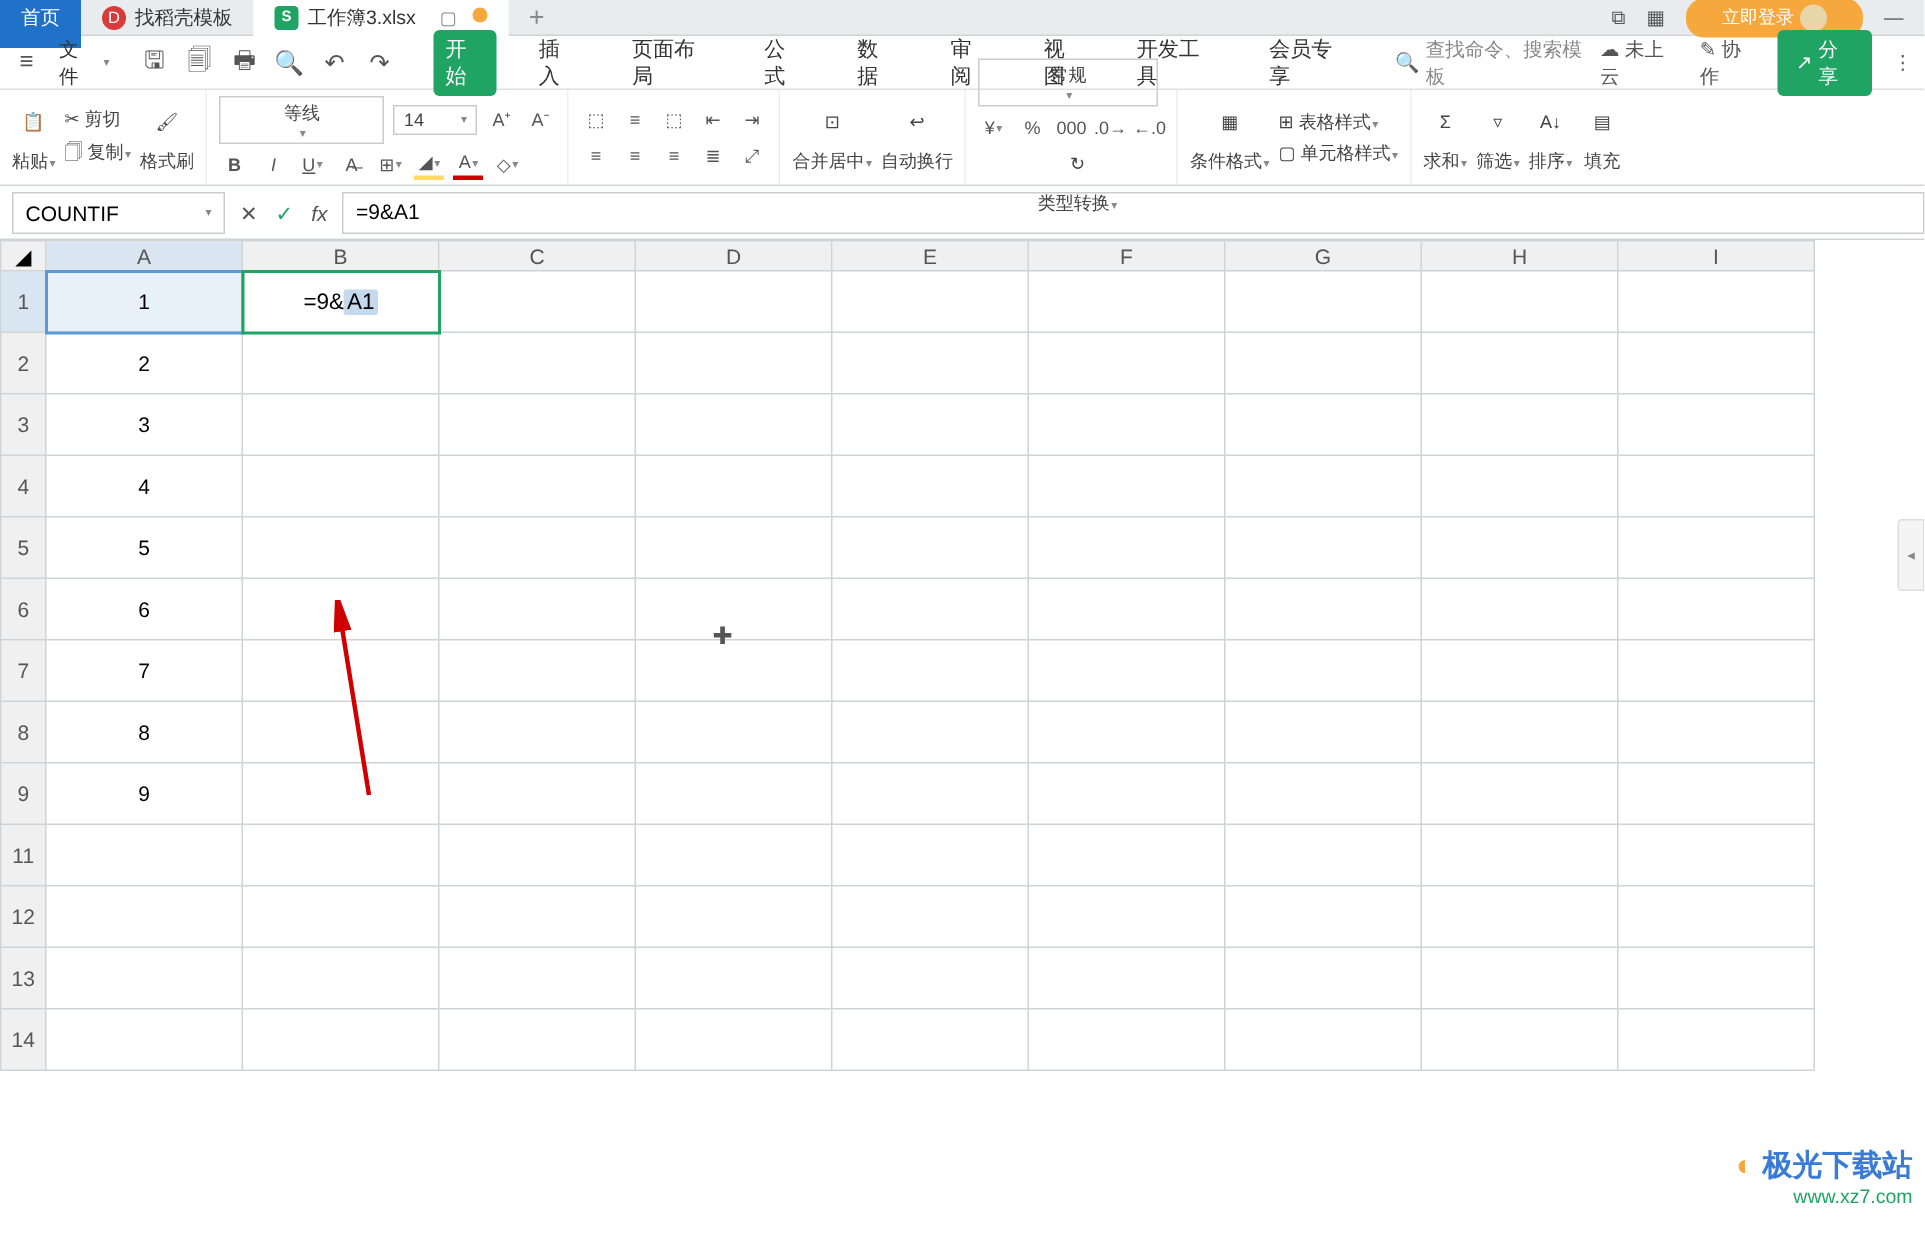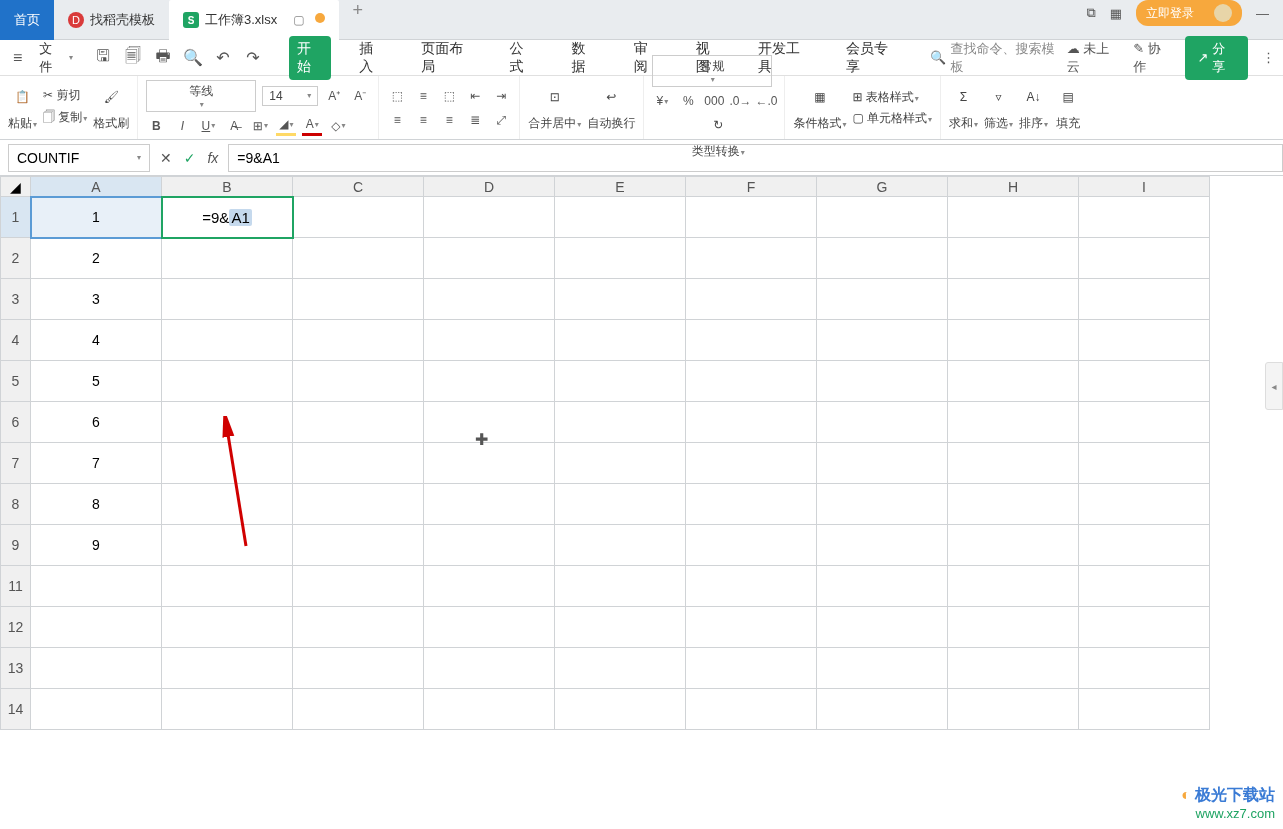--- a/index.html
+++ b/index.html
@@ -1,31 +1,31 @@
 <!DOCTYPE html>
 <html><head>
 <meta charset="utf-8">
 <style>
 * { box-sizing: border-box; margin: 0; padding: 0; font-family: "Microsoft YaHei", sans-serif; }
 body { background: #fff; width: 1283px; height: 829px; overflow: hidden; position: relative; }
 
 
-.titlebar { height: 40px; background: #e9ecef; display: flex; align-items: flex-start; border-bottom: 1px solid #d0d3d6; }
+.titlebar { height: 24px; background: #e9ecef; display: flex; align-items: center; border-bottom: 1px solid #d0d3d6; }
 .tab { display: flex; align-items: center; height: 40px; padding: 0 14px; font-size: 13px; gap: 6px; cursor: pointer; }
 .tab-home { background: #2072c9; color: #fff; }
 .tab-template { color: #333; }
 .tab-active { background: #fff; color: #333; border-top-left-radius: 2px; border-top-right-radius: 2px; }
 .tab-icon { width: 16px; height: 16px; display: inline-flex; align-items: center; justify-content: center; }
 .green-icon { background: #1fa463; border-radius: 3px; color: #fff; font-size: 10px; font-weight: bold; }
 .red-icon { background: #d93a3a; border-radius: 50%; color: #fff; font-size: 11px; }
 .tab-controls { display: flex; gap: 10px; margin-left: 10px; color: #888; font-size: 12px; }
 .dot { width: 10px; height: 10px; background: #f7a83d; border-radius: 50%; display: inline-block; }
 .add-tab { padding: 0 14px; color: #888; font-size: 18px; cursor: pointer; }
 .title-right { margin-left: auto; display: flex; align-items: center; gap: 14px; padding-right: 14px; color: #555; font-size: 13px; }
-.login-btn { background: #f7a83d; color: #fff; padding: 4px 10px; border-radius: 12px; display: flex; align-items: center; gap: 20px; font-size: 12px; }
+.login-btn { background: #f7a83d; color: #fff; padding: 4px 24px; border-radius: 12px; display: flex; align-items: center; gap: 4px; font-size: 12px; }
 .avatar-circle { width: 18px; height: 18px; border-radius: 50%; background: #e8d5a8; display: inline-block; }
 
 
 .menubar { height: 36px; background: #fff; display: flex; align-items: center; border-bottom: 1px solid #e0e0e0; padding: 0 8px; gap: 4px; }
 .file-btn { display: flex; align-items: center; gap: 4px; padding: 4px 8px; color: #333; font-size: 13px; }
 .quick-icons { display: flex; gap: 10px; color: #555; padding: 0 8px; }
 .quick-icons span { cursor: pointer; }
 .menu-tabs { display: flex; gap: 20px; margin-left: 14px; font-size: 14px; color: #333; }
 .menu-tab { padding: 4px 8px; cursor: pointer; }
 .menu-tab.active { background: #1fa463; color: #fff; border-radius: 4px; }
@@ -68,21 +68,21 @@
 .col-header.ref-col { background: #d9e6f2; }
 
 
 .cursor-cross { position: absolute; left: 475px; top: 254px; font-size: 16px; color: #555; }
 
 
 .arrow { position: absolute; left: 218px; top: 240px; pointer-events: none; }
 
 
 .watermark { position: absolute; right: 8px; bottom: 8px; text-align: right; font-size: 12px; }
-.watermark .site-name { color: #3a7bd5; font-weight: bold; font-size: 16px; }
+.watermark .site-name { color: #3a7bd5; font-weight: bold; font-size: 20px; }
 .watermark .site-url { color: #1fa463; font-size: 13px; }
 
 
 .collapse-handle { position: absolute; right: 0; top: 186px; width: 18px; height: 48px; background: #f4f4f4; border: 1px solid #ddd; border-radius: 3px 0 0 3px; display: flex; align-items: center; justify-content: center; color: #888; font-size: 10px; }
 </style>
 </head>
 <body>
 
 <div class="titlebar">
   <div class="tab tab-home">首页</div>

